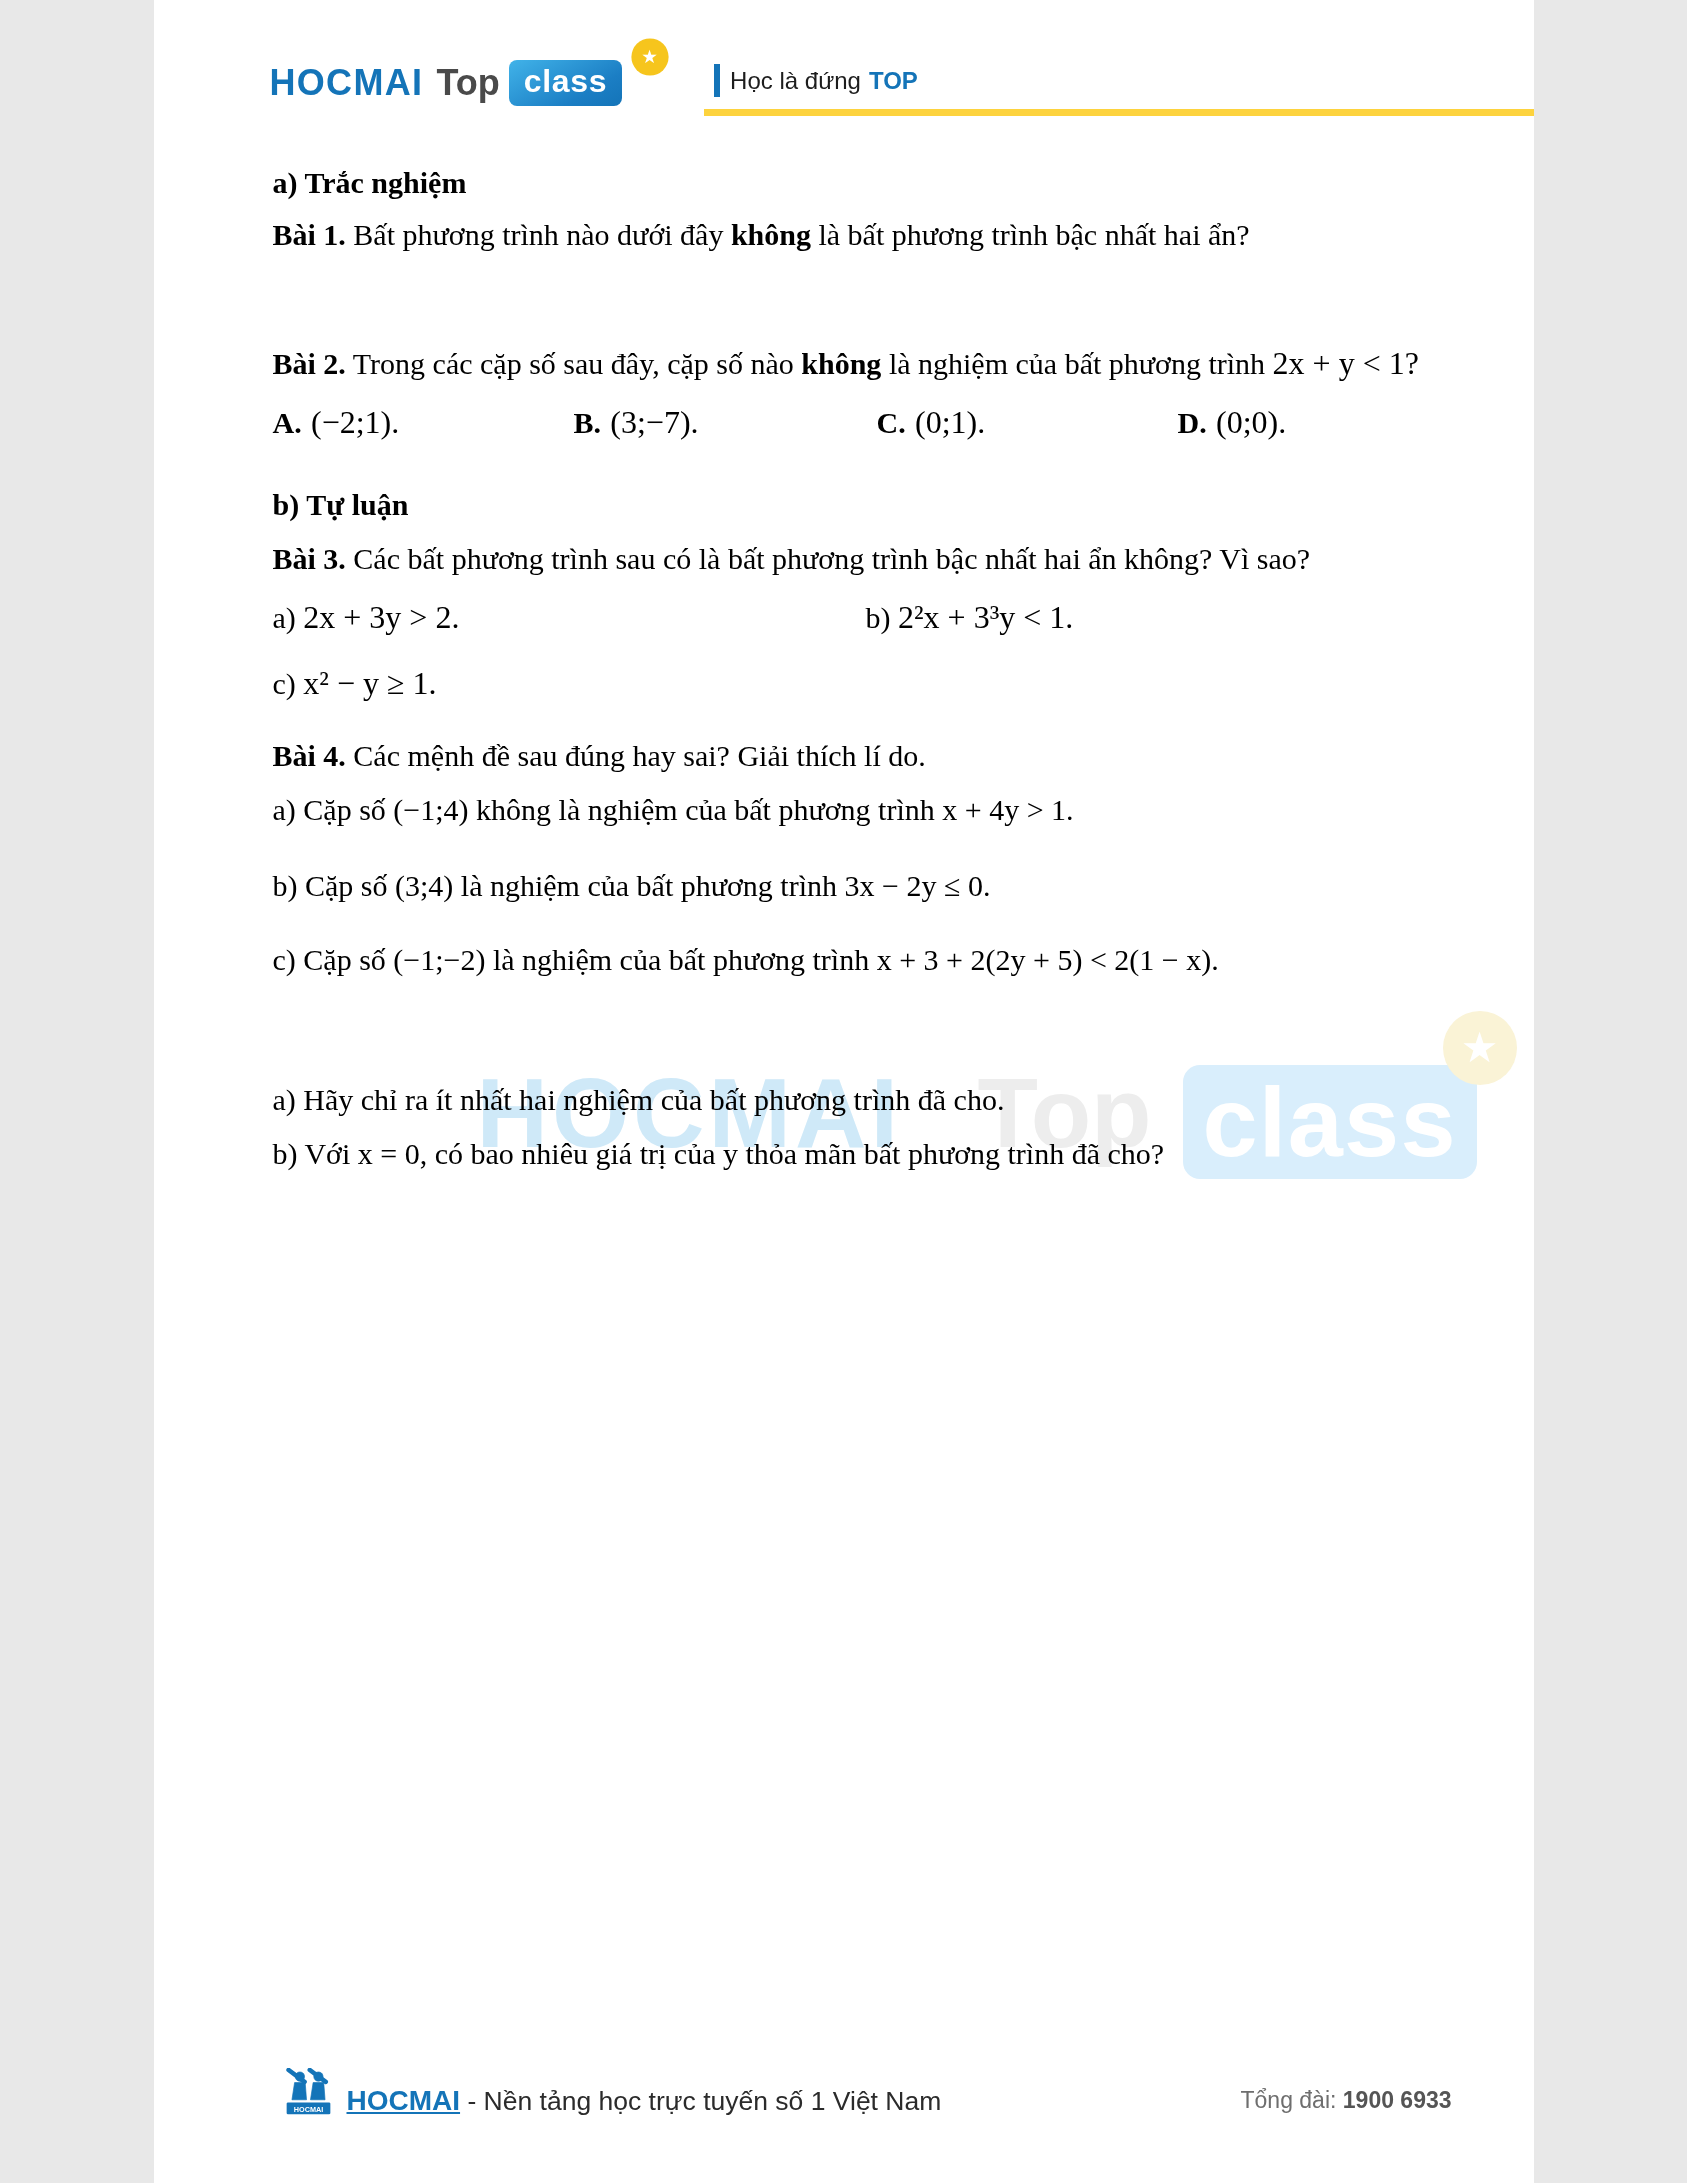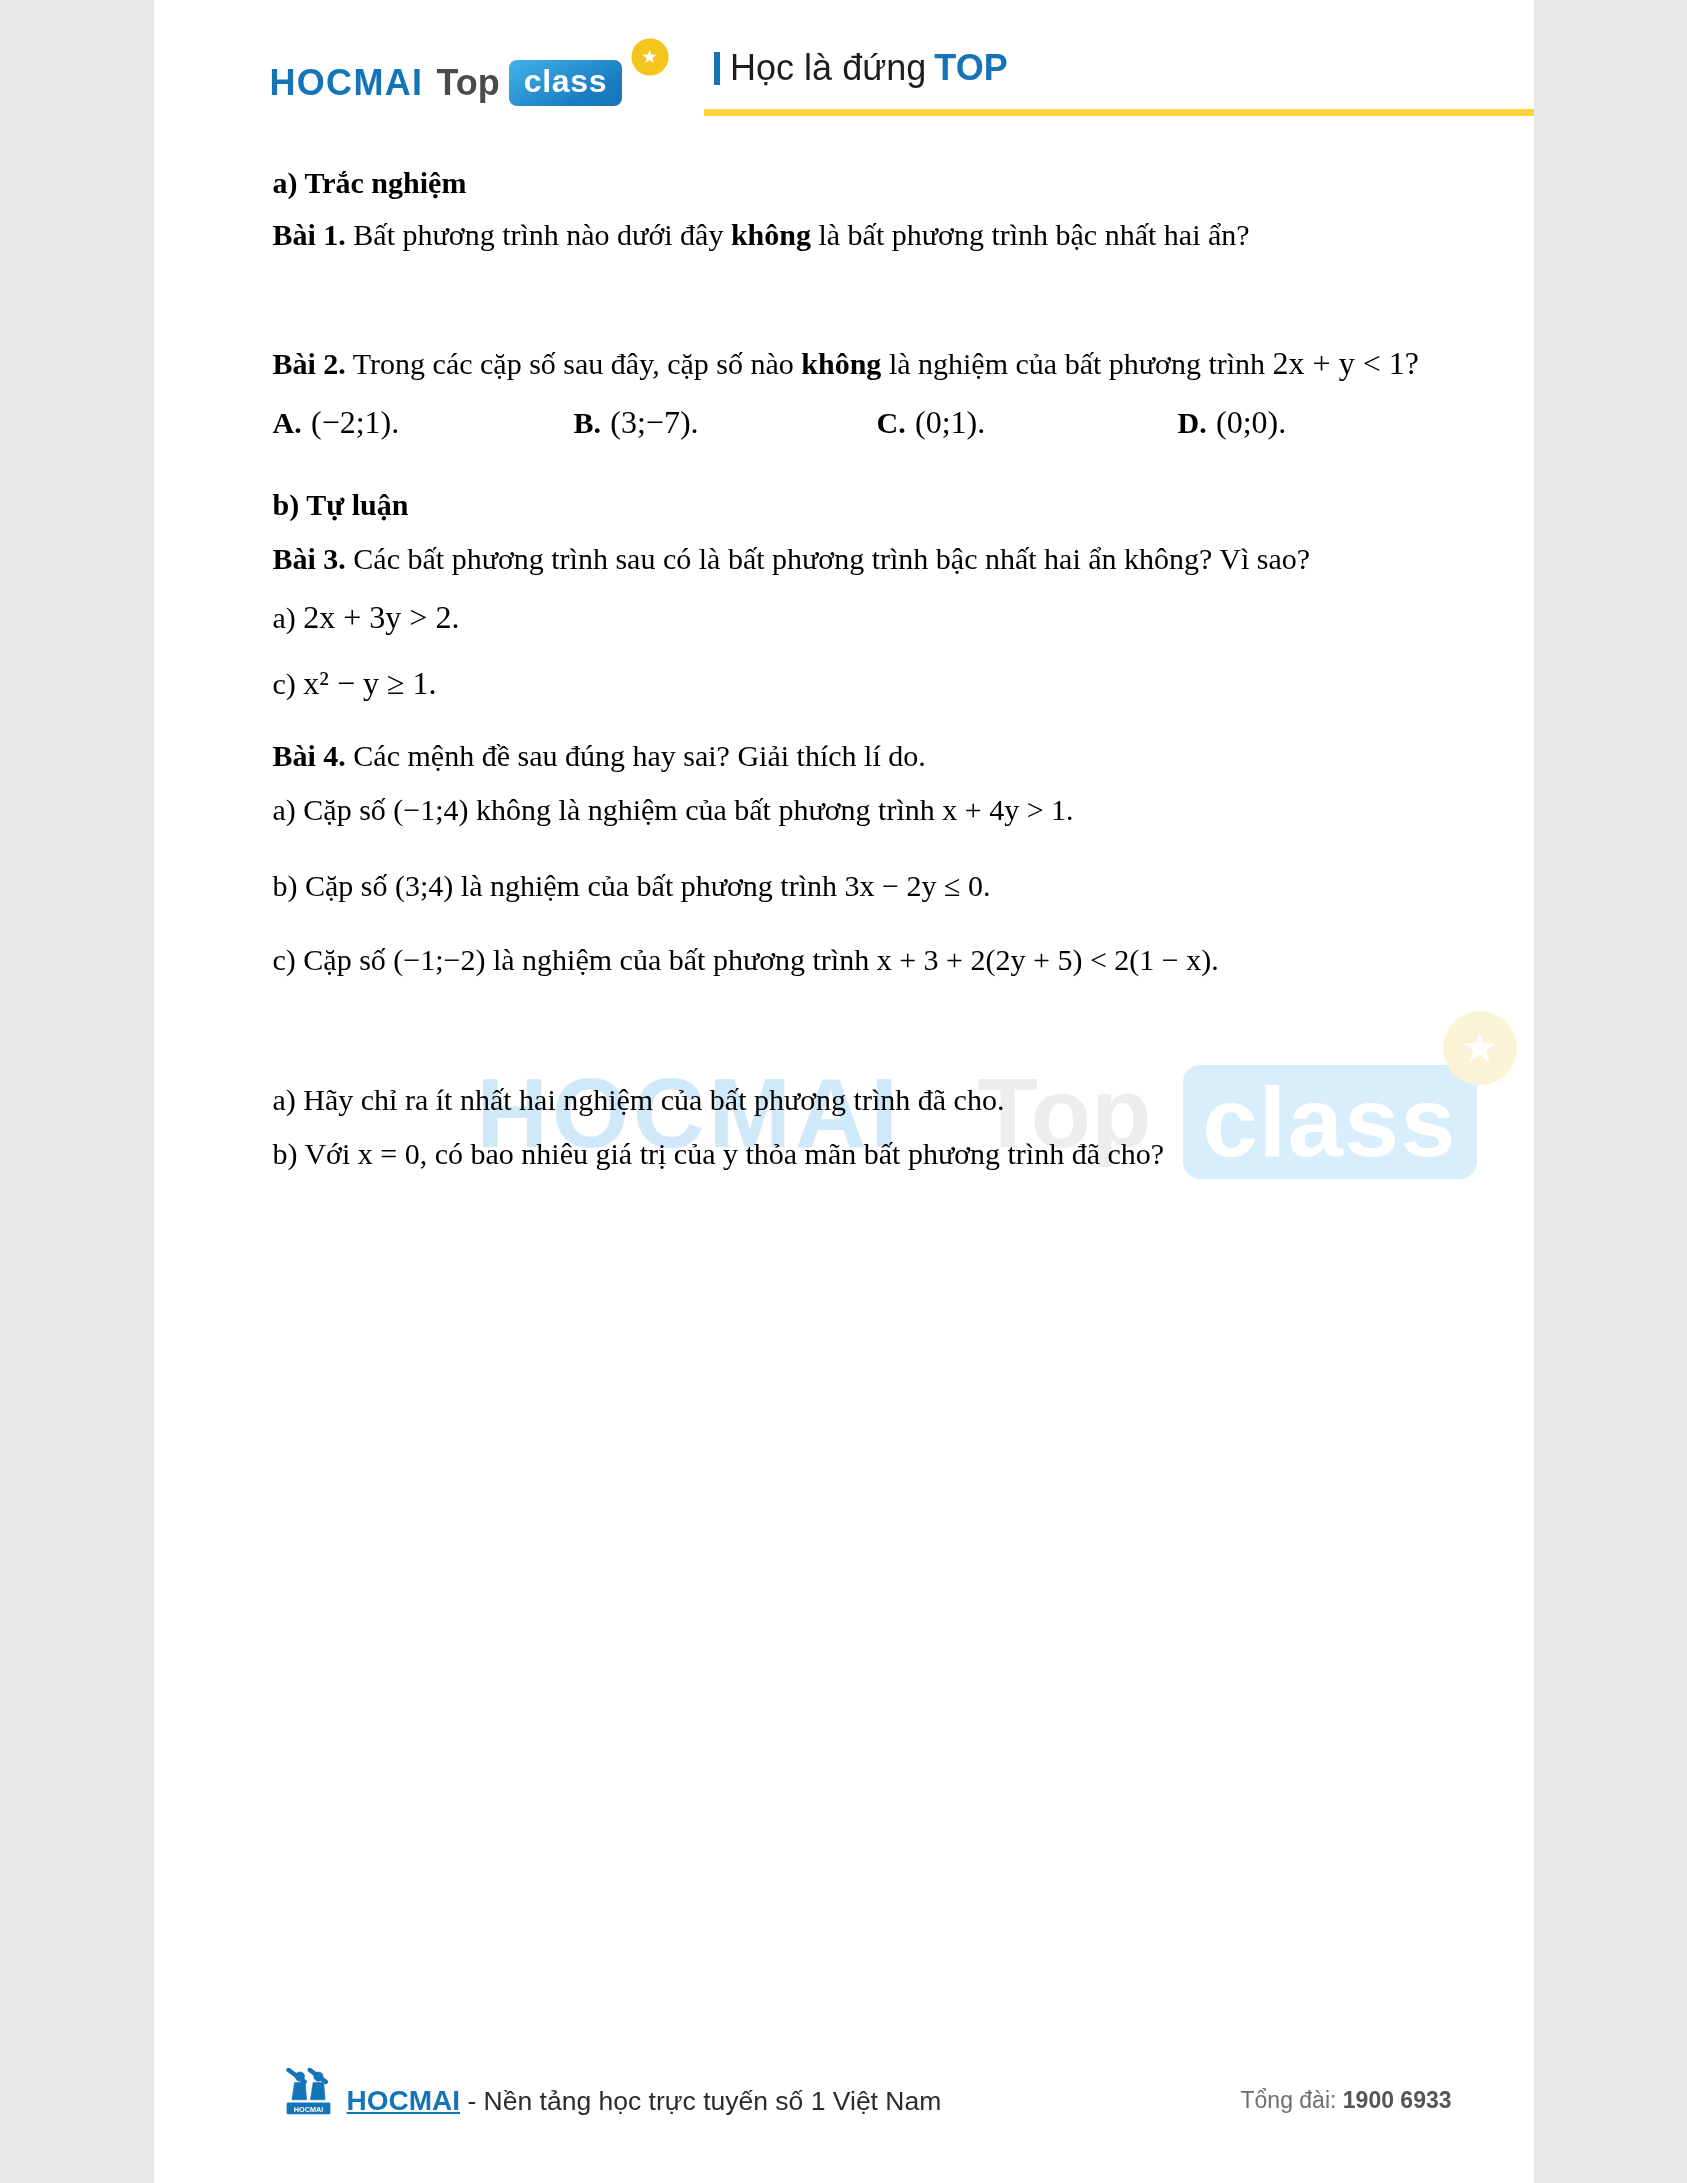--- a/index.html
+++ b/index.html
@@ -13,22 +13,22 @@
               font-family:"Liberation Sans", sans-serif; font-weight:bold; z-index:3; }
   .hdr-hocmai { color:#1474B8; font-size:36px; letter-spacing:1.3px; }
   .hdr-top { color:#4a4a4a; font-size:36px; margin-left:13.2px; }
   .hdr-classbox { margin-left:9.3px; background:linear-gradient(150deg,#41b3e9 0%, #1b7ec4 70%, #1474B8 100%);
                   color:#fff; font-size:32px; padding:2.6px 14.6px 6.6px 14.6px; border-radius:8px;
                   letter-spacing:0.7px; position:relative; }
   .hdr-badge { position:absolute; left:480px; top:41px; width:32px; height:32px;
                background:#F6C51D; border-radius:50%; display:flex; align-items:center;
                justify-content:center; color:#fff; font-size:18.5px; line-height:1;
                box-shadow:0 0 0 2.6px #F6C51D; z-index:4; }
-  .tagline { position:absolute; left:560px; top:47px; display:flex; align-items:center;
-             font-family:"Liberation Sans", sans-serif; font-size:36px; color:#1d1d1d; z-index:3; }
+  .tagline { position:absolute; left:560px; top:64px; display:flex; align-items:center;
+             font-family:"Liberation Sans", sans-serif; font-size:24px; color:#1d1d1d; z-index:3; }
   .tag-bar { display:inline-block; width:6px; height:33px; background:#1474B8; margin-right:10.6px; }
   .tag-top { color:#1474B8; font-weight:bold; margin-left:8px; }
   .yellow-rule { position:absolute; left:550px; top:109px; width:967px; height:6.6px;
                  background:#FDD33E; z-index:3; }
   
   .wm { position:absolute; left:0; top:0; width:1687px; height:2183px; z-index:1; }
   .wm-hocmai { position:absolute; left:323px; top:1063px; font-family:"Liberation Sans",sans-serif;
                font-weight:bold; font-size:99px; line-height:1; letter-spacing:4px; color:#cfe9f8; }
   .wm-top { position:absolute; left:824px; top:1063px; font-family:"Liberation Sans",sans-serif;
             font-weight:bold; font-size:99px; line-height:1; color:#ededed; }
@@ -100,20 +100,21 @@
   </div>
 
   <div class="line b" style="top:486px;">b) Tự luận</div>
 
   <div class="line" style="top:540px;">
     <span class="b">Bài 3.</span><span> Các bất phương trình sau có là bất phương trình bậc nhất hai ẩn không? Vì sao?</span>
   </div>
 
   <div class="line opts2" style="top:597px;">
     <span class="opt"><span>a)</span> <span class="math">2x + 3y &gt; 2.</span></span>
+    <span class="opt"><span>b)</span> <span class="math">2²x + 3³y &lt; 1.</span></span>
   </div>
   <div class="line opts2" style="top:663px;">
     <span class="opt"><span>c)</span> <span class="math">x² − y ≥ 1.</span></span>
   </div>
 
   <div class="line" style="top:737px;">
     <span class="b">Bài 4.</span><span> Các mệnh đề sau đúng hay sai? Giải thích lí do.</span>
   </div>
   <div class="line" style="top:791px;">a) Cặp số (−1;4) không là nghiệm của bất phương trình x + 4y &gt; 1.</div>
   <div class="line" style="top:867px;">b) Cặp số (3;4) là nghiệm của bất phương trình 3x − 2y ≤ 0.</div>

